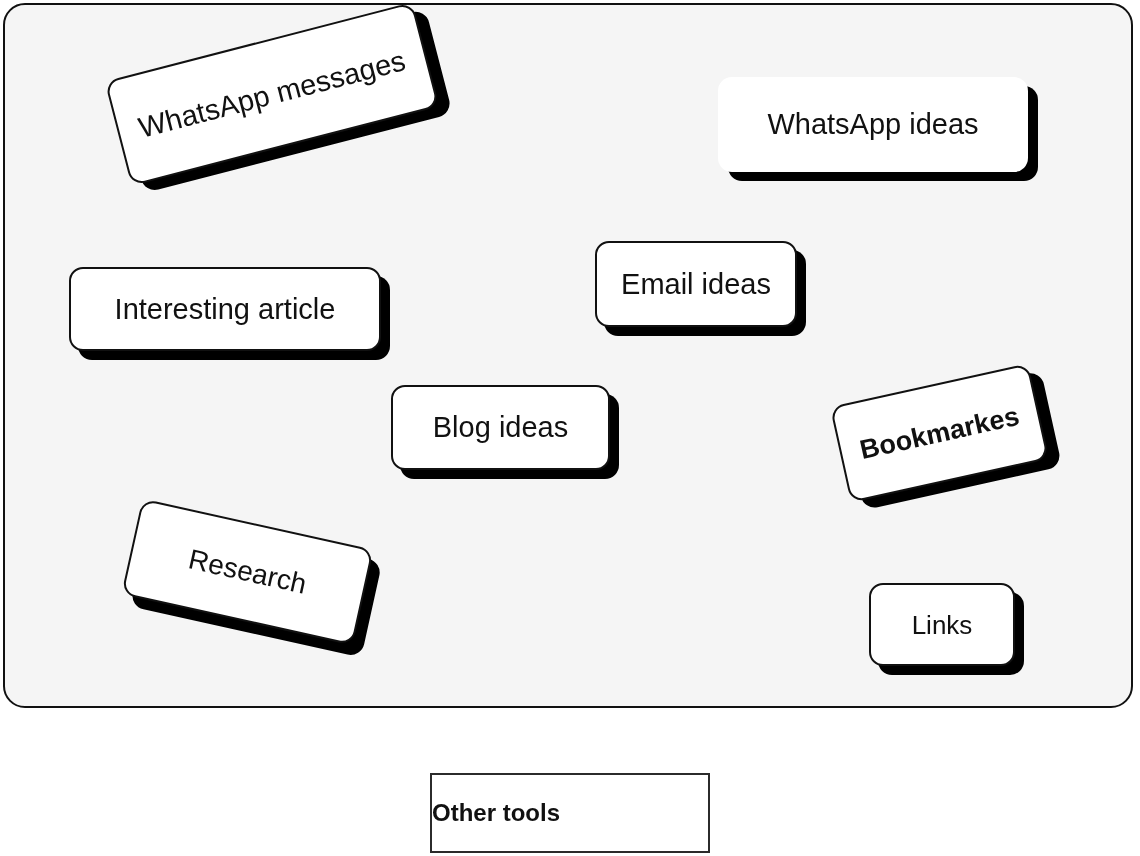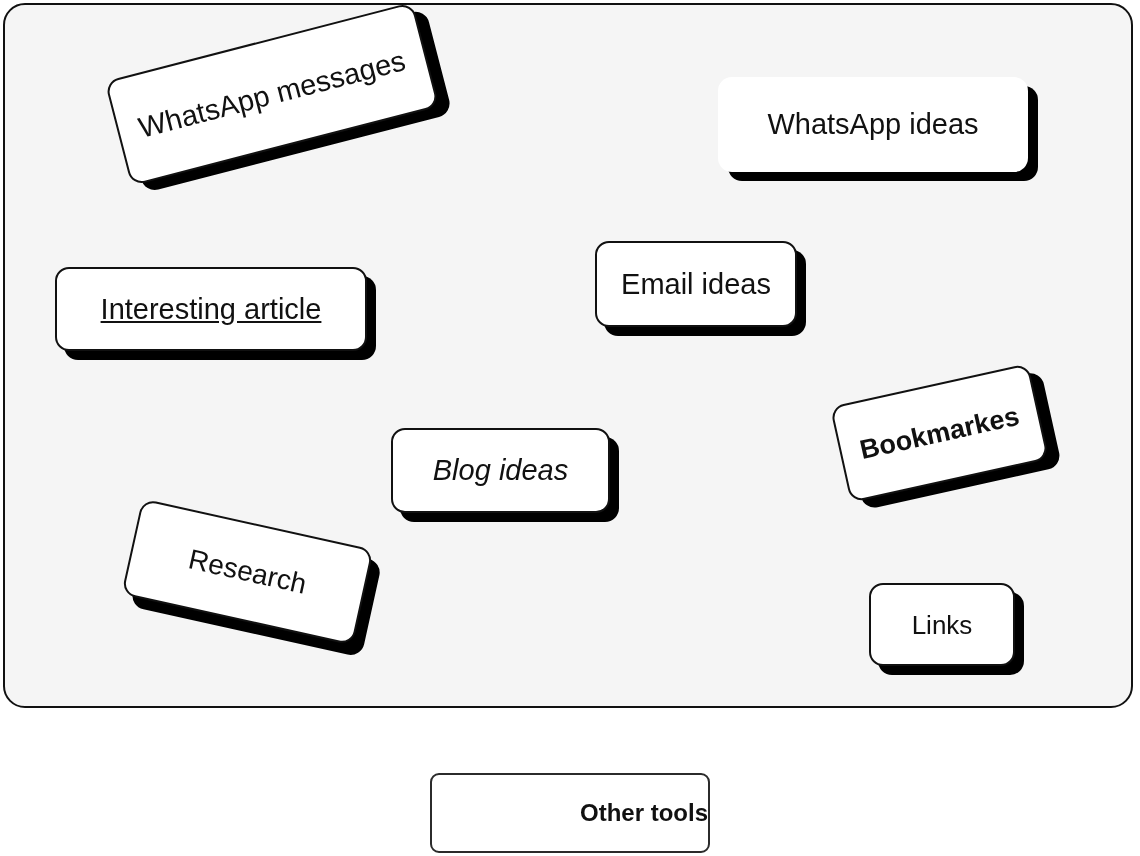--- a/index.html
+++ b/index.html
@@ -65,35 +65,33 @@
     width: 318px; height: 108px;
     transform: rotate(-14.5deg);
     font-size: 29px;
   }
   #card-linkedin {
     left: 713px; top: 72px;
     width: 310px; height: 95px;
     font-size: 29px;
   }
   #card-interesting {
-    left: 50px; top: 262px;
+    left: 64px; top: 262px;
     width: 312px; height: 84px;
     font-size: 29px;
-    text-decoration: underline;
   }
   #card-email {
     left: 590px; top: 236px;
     width: 202px; height: 86px;
     font-size: 29px;
   }
   #card-blog {
-    left: 386px; top: 423px;
+    left: 386px; top: 380px;
     width: 219px; height: 85px;
     font-size: 29px;
-    font-style: italic;
   }
   #card-bookmarkes {
     left: 833px; top: 379px;
     width: 203px; height: 98px;
     transform: rotate(-12.5deg);
     font-size: 27px;
   }
   #card-research {
     left: 124px; top: 518px;
     width: 237px; height: 98px;
@@ -109,24 +107,24 @@
   
   #other-tools {
     position: absolute;
     left: 430px;
     top: 773px;
     width: 280px;
     height: 80px;
     box-sizing: border-box;
     background: #ffffff;
     border: 2px solid #2b2b2b;
-    border-radius: 9px;
+    border-radius: 0;
     display: flex;
     align-items: center;
-    justify-content: flex-end;
+    justify-content: flex-start;
     font-size: 24px;
     font-weight: 600;
     color: #111111;
     white-space: nowrap;
     user-select: none;
   }
 </style>
 </head>
 <body>
 

